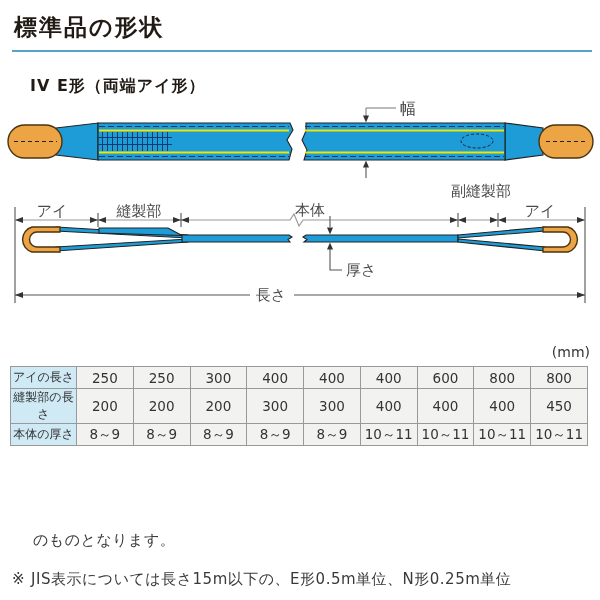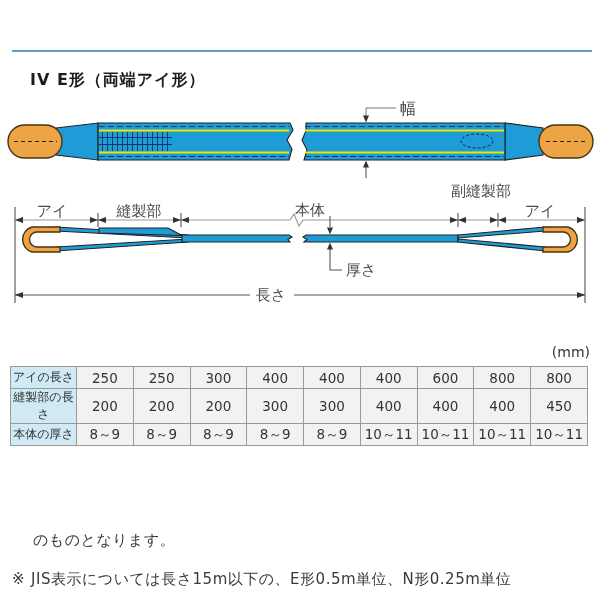--- a/index.html
+++ b/index.html
@@ -16,21 +16,21 @@
     --table-border:#999999;
     --text-dark:#333333;
   }
   html,body{margin:0;padding:0;background:#ffffff;}
   .page{position:relative;width:600px;height:600px;background:#fff;overflow:hidden;
         font-family:"DejaVu Sans","Liberation Sans",sans-serif;}
   .title{position:absolute;left:14px;top:12px;margin:0;font-size:23px;font-weight:bold;
          color:#221b15;letter-spacing:2px;}
   .title-underline{position:absolute;left:12px;top:50px;width:580px;height:2px;
          background:var(--accent-underline);}
-  .section-heading{position:absolute;left:30px;top:70px;margin:0;font-size:16px;
+  .section-heading{position:absolute;left:30px;top:76px;margin:0;font-size:16px;
          font-weight:bold;color:#221b15;letter-spacing:1px;}
   .plan-svg{position:absolute;left:0;top:92px;}
   .side-svg{position:absolute;left:0;top:175px;}
   .unit-label{position:absolute;top:344px;right:10px;font-size:14px;color:var(--text-dark);text-align:right;}
   .spec-table{position:absolute;left:10px;top:366px;width:578px;border-collapse:collapse;
          table-layout:fixed;}
   .spec-table th,.spec-table td{border:1px solid var(--table-border);height:21px;
          text-align:center;vertical-align:middle;padding:0;color:var(--text-dark);}
   .spec-table th{background:var(--table-header-bg);font-size:12px;font-weight:normal;}
   .spec-table td{background:var(--table-cell-bg);font-size:13.5px;}
@@ -56,20 +56,21 @@
   .dim-label-mid{fill:var(--label-gray);font-size:15px;text-anchor:middle;}
   .width-label{fill:var(--label-gray);font-size:16px;}
   .leader{stroke:#777;stroke-width:1;fill:none;}
   .dash-ellipse{stroke:#223;stroke-width:1;stroke-dasharray:3 2;fill:none;}
 </style>
 </head>
 <body>
 
 <div class="page">
 
+  <h1 class="title">標準品の形状</h1>
   <div class="title-underline"></div>
   <h2 class="section-heading">IV E形（両端アイ形）</h2>
 
   <svg class="plan-svg" width="600" height="92" viewBox="0 0 600 92">
     <defs>
       <pattern id="stitch" width="5" height="7" patternUnits="userSpaceOnUse">
         <path class="stitch-stroke" d="M2.5,0 V7 M0,3.5 H5" fill="none"></path>
       </pattern>
     </defs>
 

